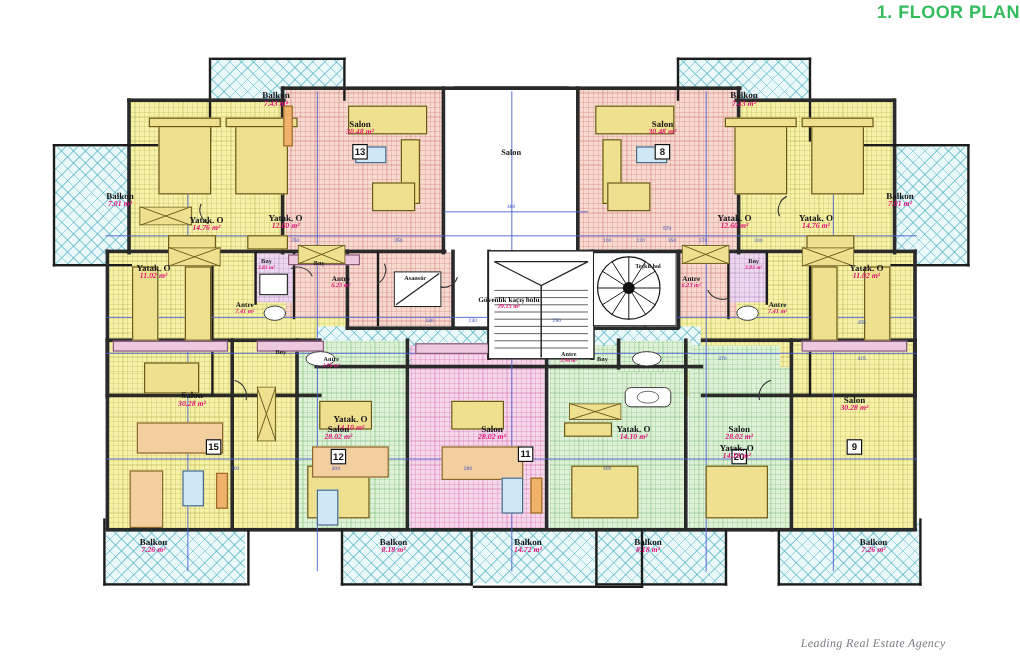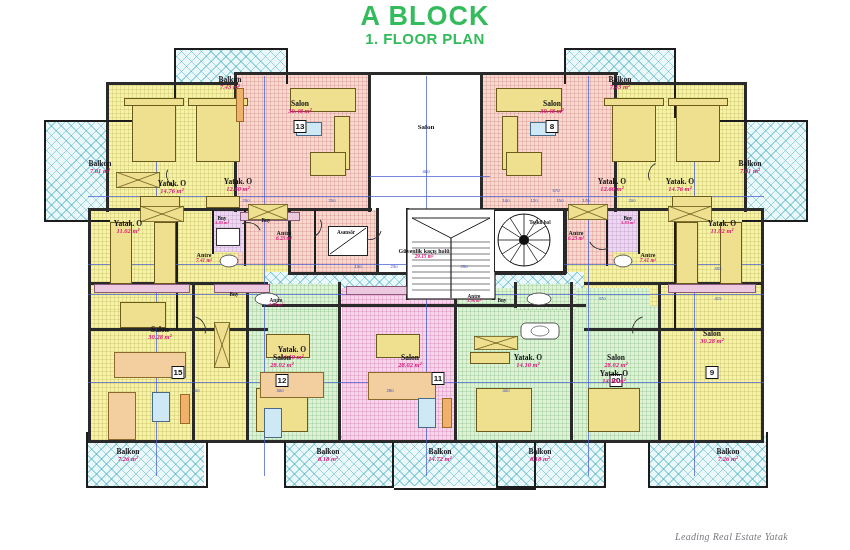--- a/index.html
+++ b/index.html
@@ -5,21 +5,21 @@
   html,body{margin:0;padding:0;background:#ffffff;}
   body{width:850px;height:550px;overflow:hidden;
        font-family:"Liberation Serif", serif;}
   #stage{position:relative;width:850px;height:550px;background:#fff;}
 
   
   .title-wrap{position:absolute;left:0;top:2px;width:850px;text-align:center;}
   .title-main{font-family:"Liberation Sans", sans-serif;font-weight:bold;
               font-size:27px;letter-spacing:1px;color:#33bb5c;line-height:1.05;}
   .title-sub{font-family:"Liberation Sans", sans-serif;font-weight:bold;
-             font-size:15px;letter-spacing:.4px;color:#33bb5c;line-height:1.2;}
+             font-size:15px;letter-spacing:.4px;color:#33bb5c;line-height:1.2;text-align:right;}
 
   
   .logo{position:absolute;right:62px;bottom:8px;text-align:center;}
   .logo-row{font-family:"Liberation Sans", sans-serif;font-weight:bold;
             font-size:20px;letter-spacing:.5px;line-height:1;}
   .logo-a{color:#cc2028;}
   .logo-h{color:#8c8c92;font-weight:bold;}
   .logo-r{font-size:8px;vertical-align:super;color:#8c8c92;}
   .logo-tag{font-family:"Liberation Serif", serif;font-style:italic;
             font-size:10px;color:#7b7b82;margin-top:2px;letter-spacing:.3px;}
@@ -95,21 +95,20 @@
   .door{position:absolute;border:1px solid #3a3a3a;border-radius:50%;
         border-color:#3a3a3a transparent transparent transparent;}
   .svgwrap{position:absolute;}
 </style>
 </head>
 <body>
 
 <div id="stage">
 
   <div class="title-wrap">
-    <div class="title-main">A BLOCK</div>
     <div class="title-sub">1. FLOOR PLAN</div>
   </div>
 
   <div id="plan">
 
     <div class="room f-cyan" style="left:18px;top:86px;width:110px;height:98px;"></div>
     <div class="room f-cyan" style="left:148px;top:14px;width:110px;height:66px;"></div>
     <div class="room f-cyan" style="left:536px;top:14px;width:110px;height:66px;"></div>
     <div class="room f-cyan" style="left:668px;top:86px;width:110px;height:98px;"></div>
 
@@ -610,16 +609,16 @@
     <div class="dim" style="left:362px;top:352px;">280</div>
     <div class="dim" style="left:168px;top:352px;">100</div>
     <div class="dim" style="left:218px;top:162px;">250</div>
     <div class="dim" style="left:330px;top:228px;">130</div>
     <div class="dim" style="left:366px;top:228px;">230</div>
     <div class="dim" style="left:436px;top:228px;">290</div>
 
   </div>
 
   <div class="logo">
-    <div class="logo-tag">Leading Real Estate Yatak</div>
+    <div class="logo-tag">Leading Real Estate Agency</div>
   </div>
 
 </div>
 
 </body></html>

